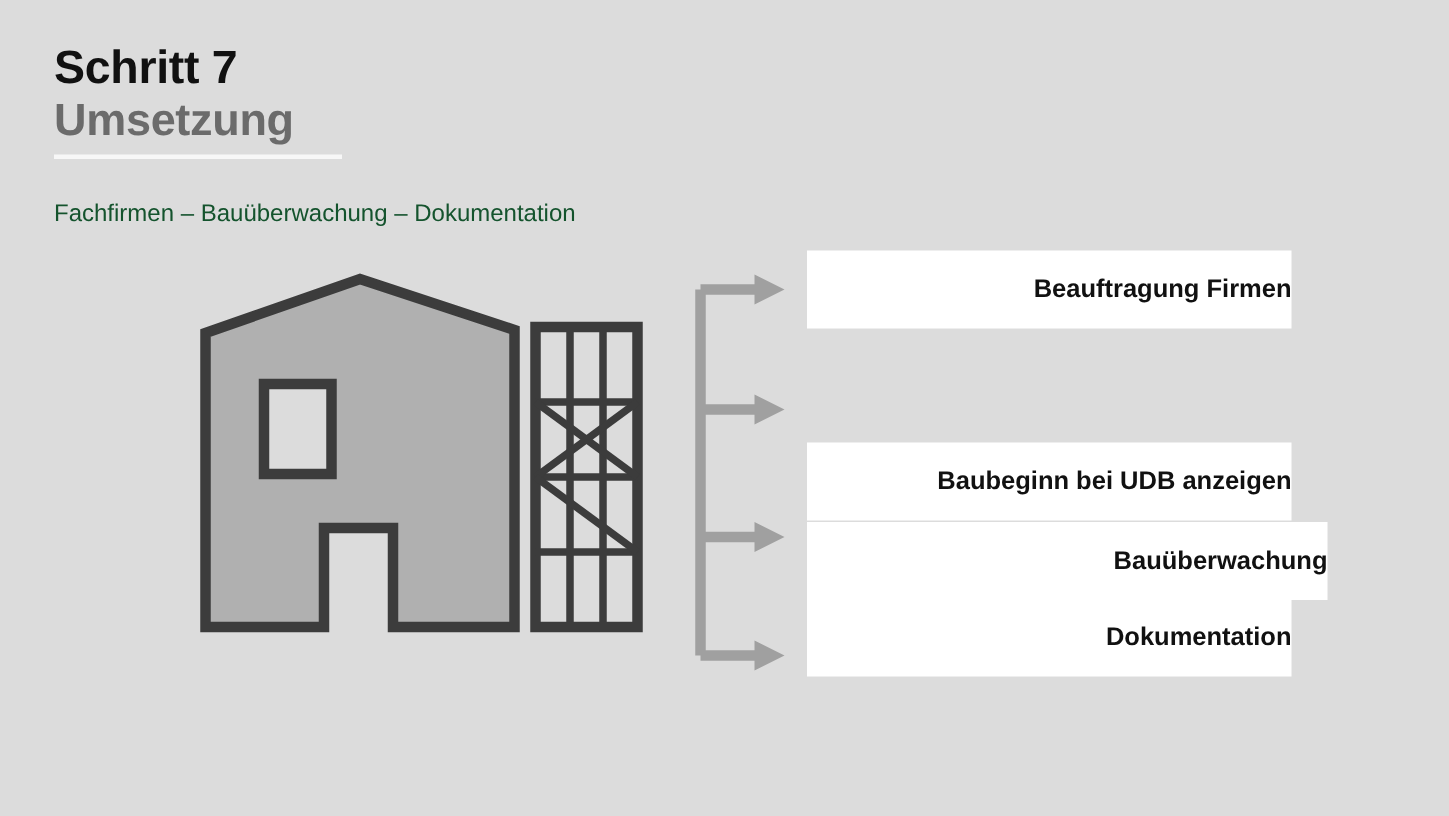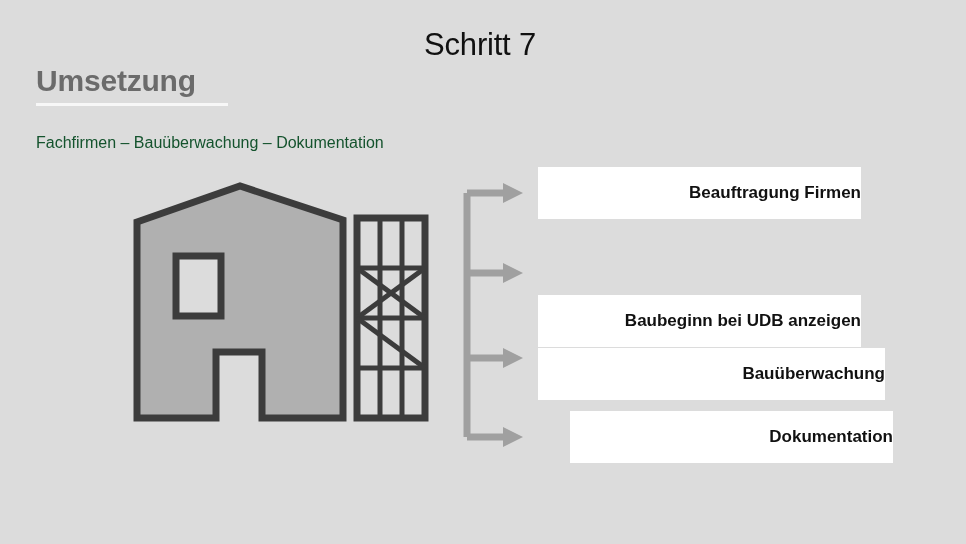--- a/index.html
+++ b/index.html
@@ -25,26 +25,25 @@
 
   
   #header {
     position: absolute;
     left: 36px;
     top: 28px;
     width: 500px;
   }
   #title-step {
     font-size: 31px;
-    font-weight: normal;
+    font-weight: bold;
     color: #111111;
     line-height: 1.08;
     letter-spacing: -0.2px;
     margin: 0;
-    text-align: right;
   }
   #title-phase {
     font-size: 30px;
     font-weight: bold;
     color: #6b6b6b;
     line-height: 1.1;
     letter-spacing: -0.2px;
     margin: 3px 0 0 0;
   }
   #title-rule {
@@ -92,21 +91,21 @@
   .box-label {
     font-size: 17px;
     font-weight: bold;
     color: #111111;
     text-align: center;
     white-space: nowrap;
   }
   #box-0 { top: 167px; }
   #box-1 { top: 247px; margin-top: 48px; }
   #box-2 { top: 348px; padding-left: 24px; }
-  #box-3 { top: 411px; margin-left: 32px; }
+  #box-3 { top: 399px; }
 </style>
 </head>
 <body>
 
 <div id="slide">
 
   <div id="header">
     <div id="title-step">Schritt 7</div>
     <div id="title-phase">Umsetzung</div>
     <div id="title-rule"></div>

